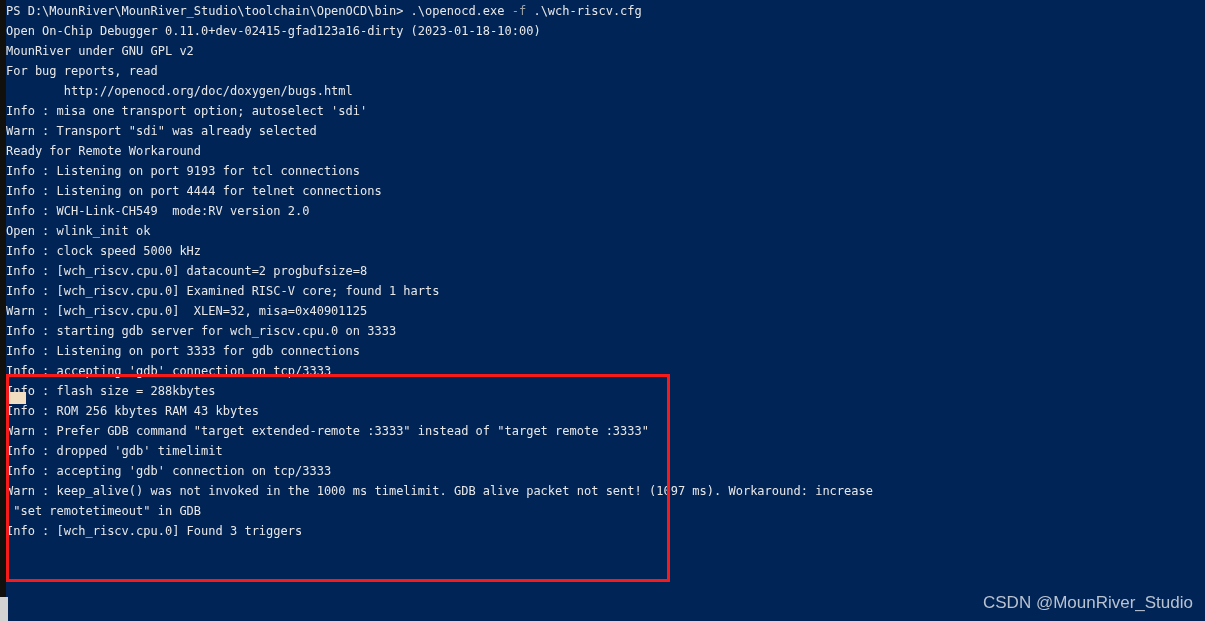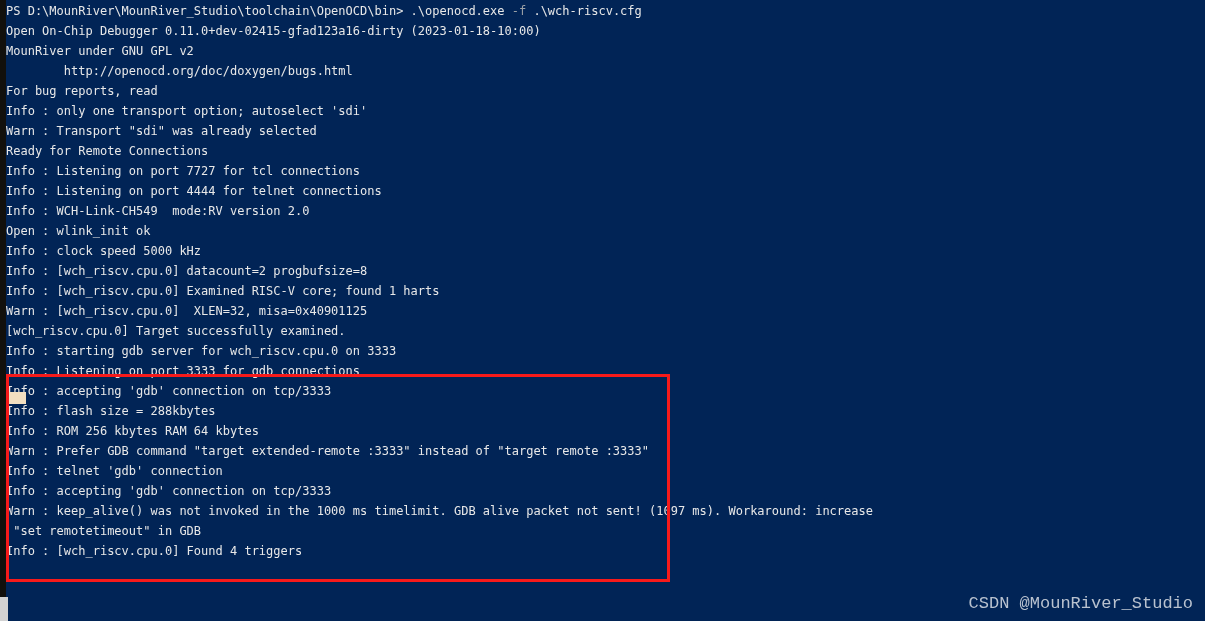--- a/index.html
+++ b/index.html
@@ -69,65 +69,64 @@
     left: 9px;
     top: 392px;
     width: 17px;
     height: 12px;
     background: #f2dfc1;
   }
   #watermark {
     position: absolute;
     right: 12px;
     bottom: 8px;
-    font-family: Liberation Mono, monospace;
+    font-family: Liberation Sans, sans-serif;
     font-size: 17px;
     color: #b9c2cf;
     white-space: pre;
   }
 </style>
 </head>
 <body>
 
 <div id="screen">
 
   <div id="left-edge"></div>
   <div id="left-edge-bottom"></div>
 
   <div id="console">
 
     <div class="line"><span>PS D:\MounRiver\MounRiver_Studio\toolchain\OpenOCD\bin&gt; .\openocd.exe </span><span class="dim">-f</span><span> .\wch-riscv.cfg</span></div>
 
     <div class="line">Open On-Chip Debugger 0.11.0+dev-02415-gfad123a16-dirty (2023-01-18-10:00)</div>
     <div class="line">MounRiver under GNU GPL v2</div>
+    <div class="line">For bug reports, read</div>
     <div class="line">        http://openocd.org/doc/doxygen/bugs.html</div>
-    <div class="line">For bug reports, read</div>
-    <div class="line">Info : only one transport option; autoselect 'sdi'</div>
+    <div class="line">Info : misa one transport option; autoselect 'sdi'</div>
     <div class="line">Warn : Transport "sdi" was already selected</div>
-    <div class="line">Ready for Remote Connections</div>
-    <div class="line">Info : Listening on port 7727 for tcl connections</div>
+    <div class="line">Ready for Remote Workaround</div>
+    <div class="line">Info : Listening on port 9193 for tcl connections</div>
     <div class="line">Info : Listening on port 4444 for telnet connections</div>
     <div class="line">Info : WCH-Link-CH549  mode:RV version 2.0</div>
     <div class="line">Open : wlink_init ok</div>
     <div class="line">Info : clock speed 5000 kHz</div>
     <div class="line">Info : [wch_riscv.cpu.0] datacount=2 progbufsize=8</div>
     <div class="line">Info : [wch_riscv.cpu.0] Examined RISC-V core; found 1 harts</div>
     <div class="line">Warn : [wch_riscv.cpu.0]  XLEN=32, misa=0x40901125</div>
-    <div class="line">[wch_riscv.cpu.0] Target successfully examined.</div>
     <div class="line">Info : starting gdb server for wch_riscv.cpu.0 on 3333</div>
     <div class="line">Info : Listening on port 3333 for gdb connections</div>
     <div class="line">Info : accepting 'gdb' connection on tcp/3333</div>
     <div class="line">Info : flash size = 288kbytes</div>
-    <div class="line">Info : ROM 256 kbytes RAM 64 kbytes</div>
+    <div class="line">Info : ROM 256 kbytes RAM 43 kbytes</div>
     <div class="line">Warn : Prefer GDB command "target extended-remote :3333" instead of "target remote :3333"</div>
-    <div class="line">Info : telnet 'gdb' connection</div>
+    <div class="line">Info : dropped 'gdb' timelimit</div>
     <div class="line">Info : accepting 'gdb' connection on tcp/3333</div>
     <div class="line">Warn : keep_alive() was not invoked in the 1000 ms timelimit. GDB alive packet not sent! (1097 ms). Workaround: increase</div>
     <div class="line"> "set remotetimeout" in GDB</div>
-    <div class="line">Info : [wch_riscv.cpu.0] Found 4 triggers</div>
+    <div class="line">Info : [wch_riscv.cpu.0] Found 3 triggers</div>
 
   </div>
 
   <div id="gutter-marker"></div>
 
   <div id="highlight-box"></div>
 
   <div id="watermark">CSDN @MounRiver_Studio</div>
 
 </div>

